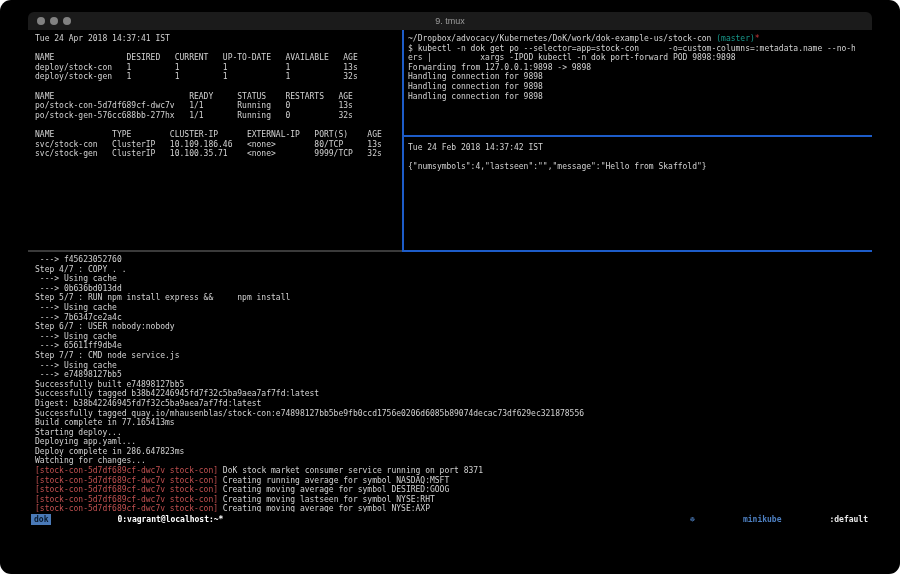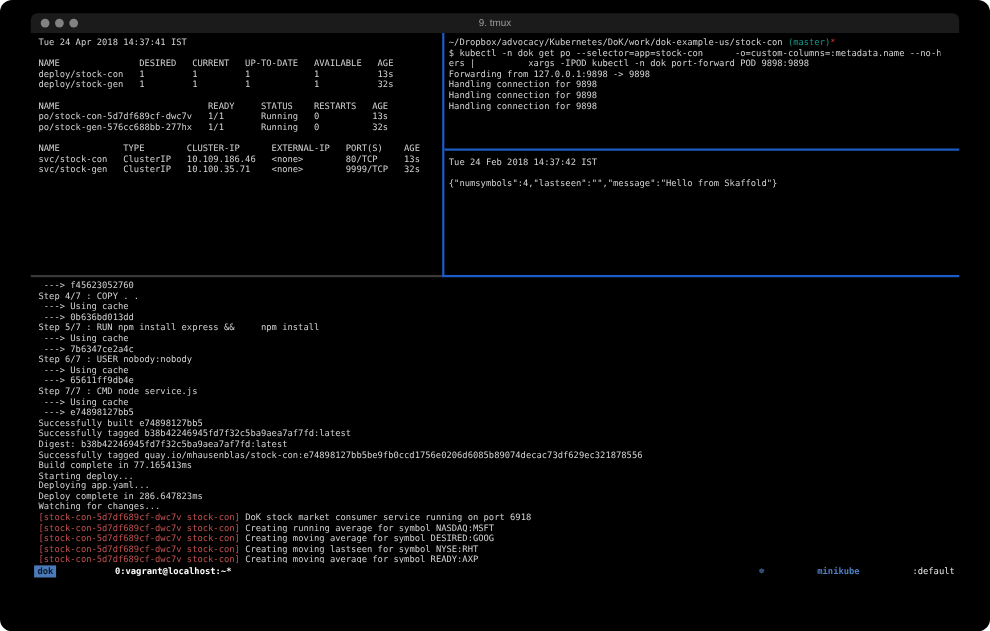--- a/index.html
+++ b/index.html
@@ -22,24 +22,24 @@
   .hborder-right  { position:absolute; left:376px; top:105px; right:0; height:2px; background:#1d5cc8; }
   .hborder-gray   { position:absolute; left:0; top:220px; width:374px; height:2px; background:#3a3a3a; }
   .hborder-blue   { position:absolute; left:374px; top:220px; right:0; height:2px; background:#1d5cc8; }
   .teal { color:#18988b; }
   .star { color:#cc3b3b; }
   .red  { color:#c05050; }
   .statusbar { position:absolute; left:0; top:500px; width:844px; height:15px; background:#000;
                display:flex; align-items:center; padding:0 4px 0 3px;
                font:8px "DejaVu Sans Mono", monospace;gap:48px; }
   .badge { background:#4a7ab8; color:#081a2e; font-weight:bold; padding:0 3px; height:11px; line-height:11px; }
-  .witem { color:#ffffff; font-weight:bold; margin-left:5px; }
+  .witem { color:#ffffff; font-weight:bold; margin-left:18px; }
   .spacer { flex:1; }
   .kube  { color:#4d7fc0; font-weight:bold; }
-  .kubens{ color:#e9e9e9; font-weight:normal; }
+  .kubens{ color:#e9e9e9; font-weight:bold; }
 </style>
 </head>
 <body>
 
 <div class="frame">
   <div class="window">
 
     <div class="titlebar">
       <div class="lights">
         <span class="light"></span>
@@ -104,25 +104,25 @@
  ---&gt; e74898127bb5
 Successfully built e74898127bb5
 Successfully tagged b38b42246945fd7f32c5ba9aea7af7fd:latest
 Digest: b38b42246945fd7f32c5ba9aea7af7fd:latest
 Successfully tagged quay.io/mhausenblas/stock-con:e74898127bb5be9fb0ccd1756e0206d6085b89074decac73df629ec321878556
 Build complete in 77.165413ms
 Starting deploy...
 Deploying app.yaml...
 Deploy complete in 286.647823ms
 Watching for changes...</span>
-<span class="red">[stock-con-5d7df689cf-dwc7v stock-con]</span> <span>DoK stock market consumer service running on port 6918</span>
+<span class="red">[stock-con-5d7df689cf-dwc7v stock-con]</span> <span>DoK stock market consumer service running on port 8371</span>
 <span class="red">[stock-con-5d7df689cf-dwc7v stock-con]</span> <span>Creating running average for symbol NASDAQ:MSFT</span>
 <span class="red">[stock-con-5d7df689cf-dwc7v stock-con]</span> <span>Creating moving average for symbol DESIRED:GOOG</span>
 <span class="red">[stock-con-5d7df689cf-dwc7v stock-con]</span> <span>Creating moving lastseen for symbol NYSE:RHT</span>
-<span class="red">[stock-con-5d7df689cf-dwc7v stock-con]</span> <span>Creating moving average for symbol READY:AXP</span></pre>
+<span class="red">[stock-con-5d7df689cf-dwc7v stock-con]</span> <span>Creating moving average for symbol NYSE:AXP</span></pre>
       </div>
     </div>
 
     <div class="statusbar">
       <span class="badge">dok</span>
       <span class="witem">0:vagrant@localhost:~*</span>
       <span class="spacer"></span>
       <span class="kube">☸</span>
       <span class="kube">minikube</span>
       <span class="kubens">:default</span>

